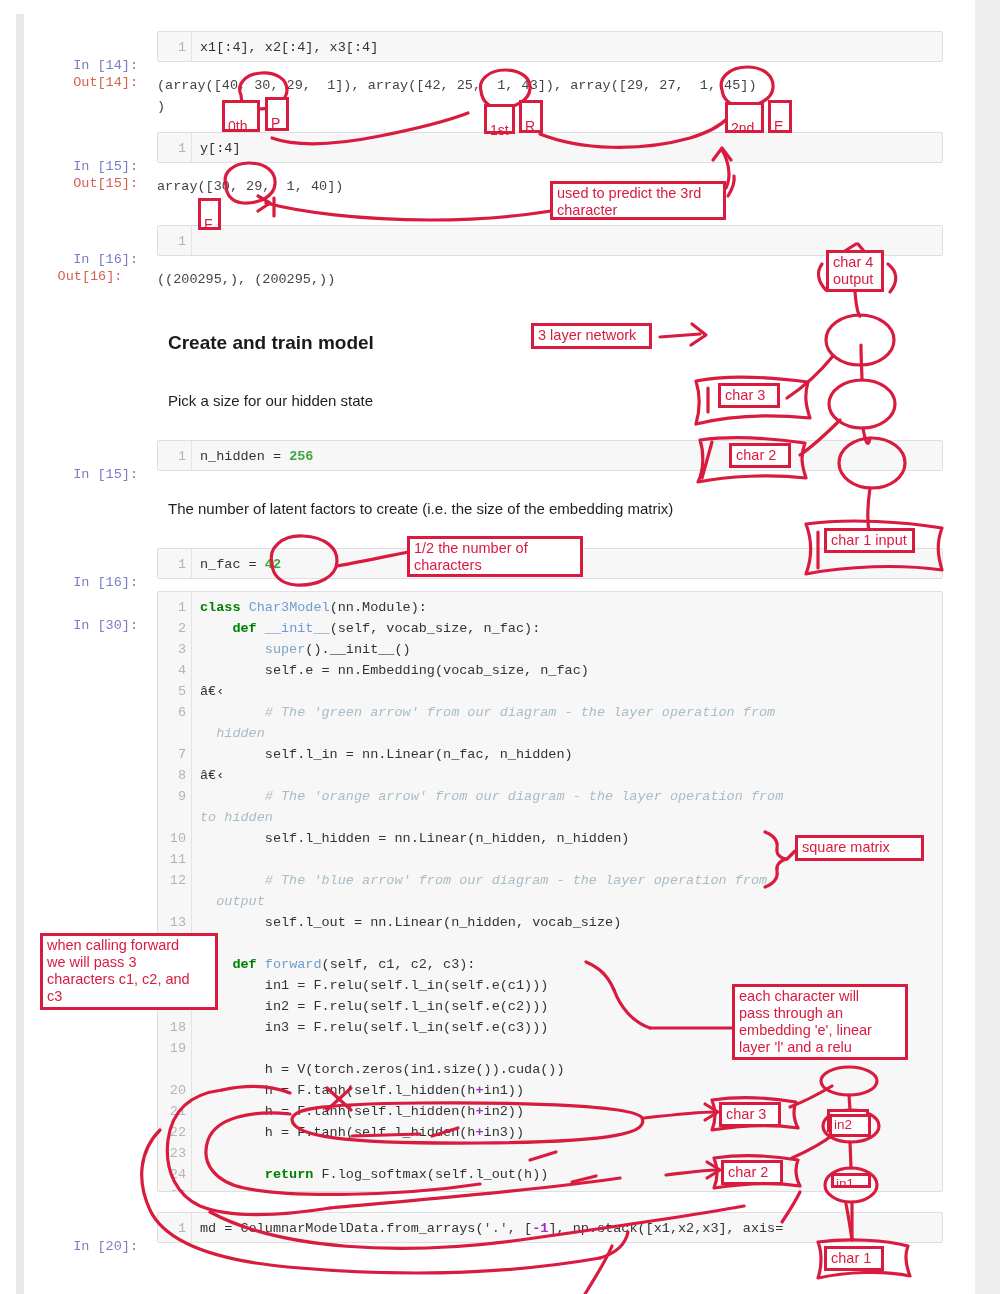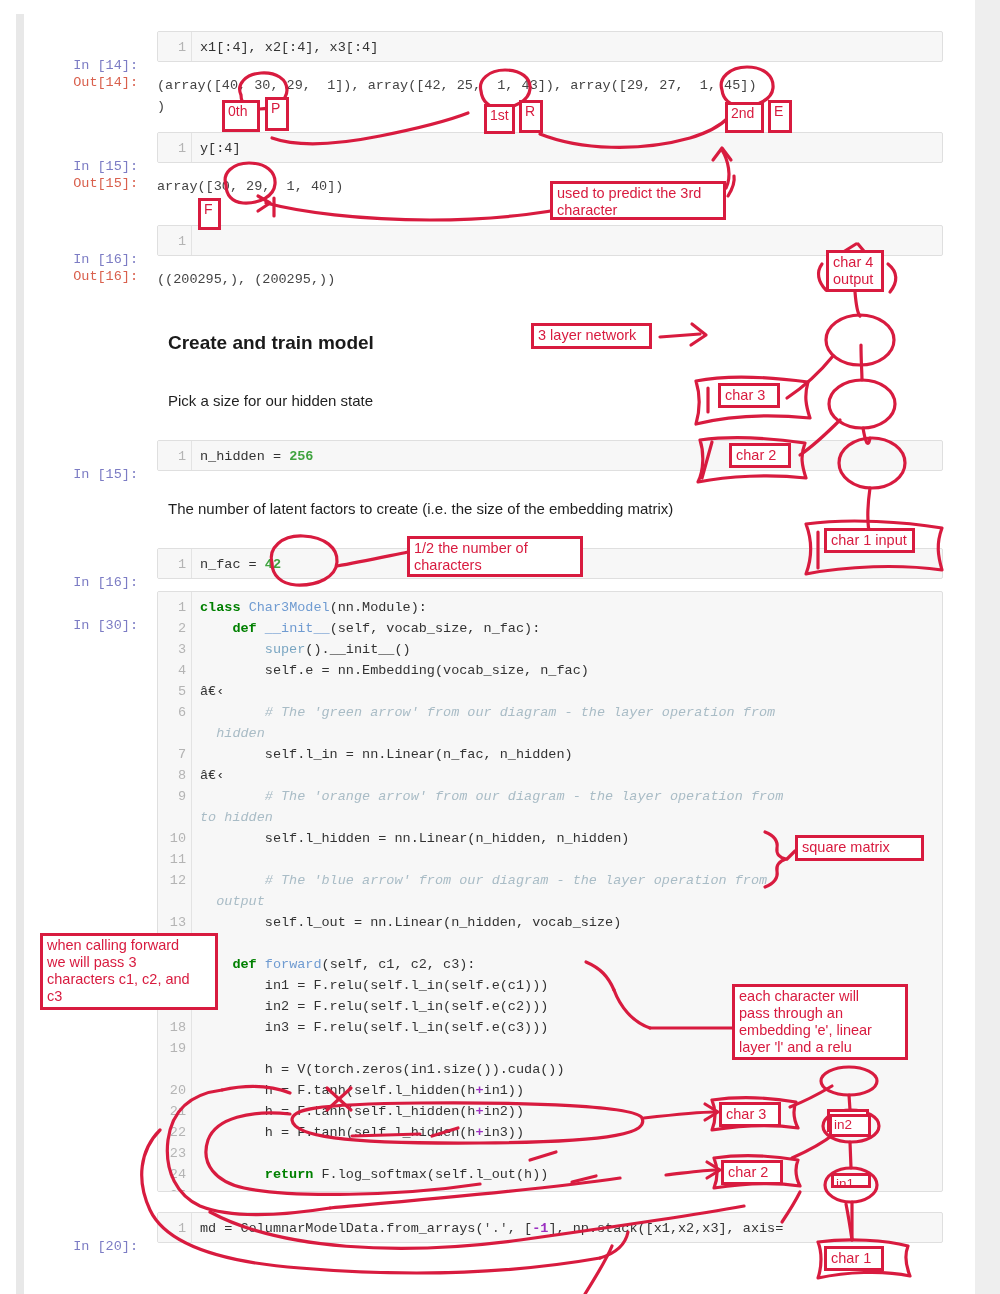--- a/index.html
+++ b/index.html
@@ -96,21 +96,21 @@
     position:absolute;
     border:3px solid #d81b3f;
     background:#ffffff;
     color:#d81b3f;
     font-size:14.5px;
     line-height:17px;
     padding:1px 3px 2px 4px;
     font-family:"Liberation Sans", sans-serif;
     white-space:pre-line;
   }
-  .note.tight { padding:0px 2px 1px 3px; font-size:14px; line-height:16px; }
+  .note.tight { padding:15px 2px 1px 3px; font-size:14px; line-height:16px; }
   .note.small { font-size:13.5px; line-height:15px; padding:0 2px; }
 </style>
 </head>
 <body>
 
 <div id="page">
 
   <div class="gutter-left"></div>
   <div class="gutter-left-bar"></div>
   <div class="gutter-right"></div>
@@ -142,21 +142,21 @@
       <div class="outtext" style="left:133px; top:176px;">array([30, 29,  1, 40])</div>
     </div>
 
     <div class="cell">
       <div class="prompt in" style="left:18px; top:232px;">In [16]:</div>
       <div class="input-area" style="left:133px; top:225px; width:786px; height:31px;">
         <div class="linenos">
           <div>1</div>
         </div>
       </div>
-      <div class="prompt out" style="left:18px; top:269px;">Out[16]:</div>
+      <div class="prompt out" style="left:18px; top:269px;text-align:center;">Out[16]:</div>
       <div class="outtext" style="left:133px; top:269px;">((200295,), (200295,))</div>
     </div>
 
     <div class="md-h" style="left:144px; top:332px;">Create and train model</div>
     <div class="md-p" style="left:144px; top:392px;">Pick a size for our hidden state</div>
 
     <div class="cell">
       <div class="prompt in" style="left:18px; top:447px;">In [15]:</div>
       <div class="input-area" style="left:133px; top:440px; width:786px; height:31px;">
         <div class="linenos">

